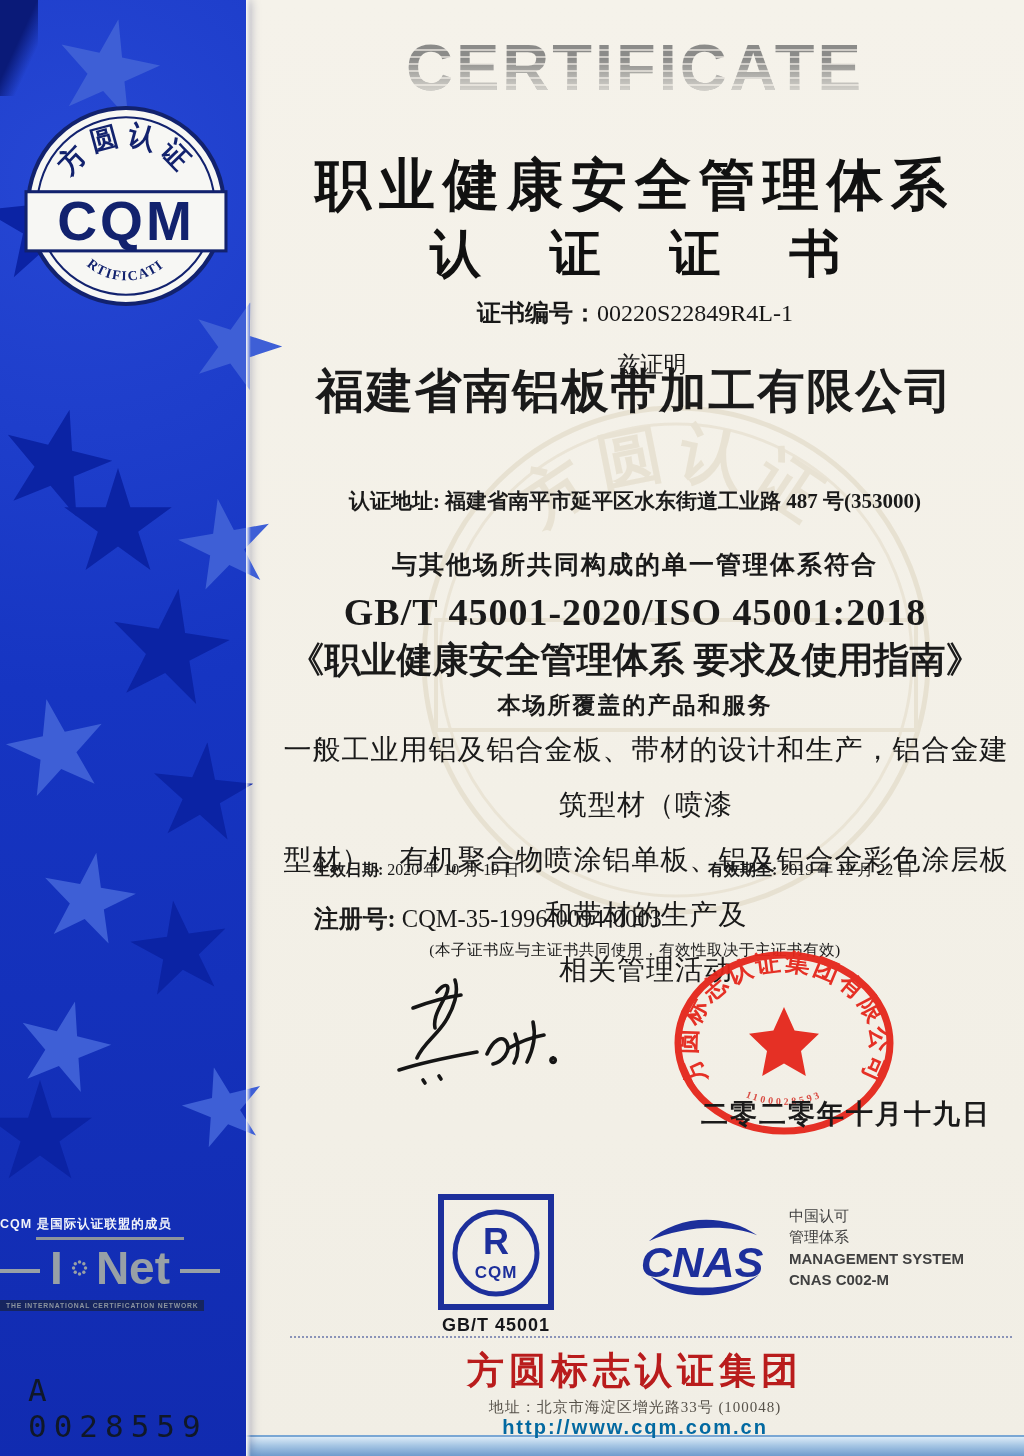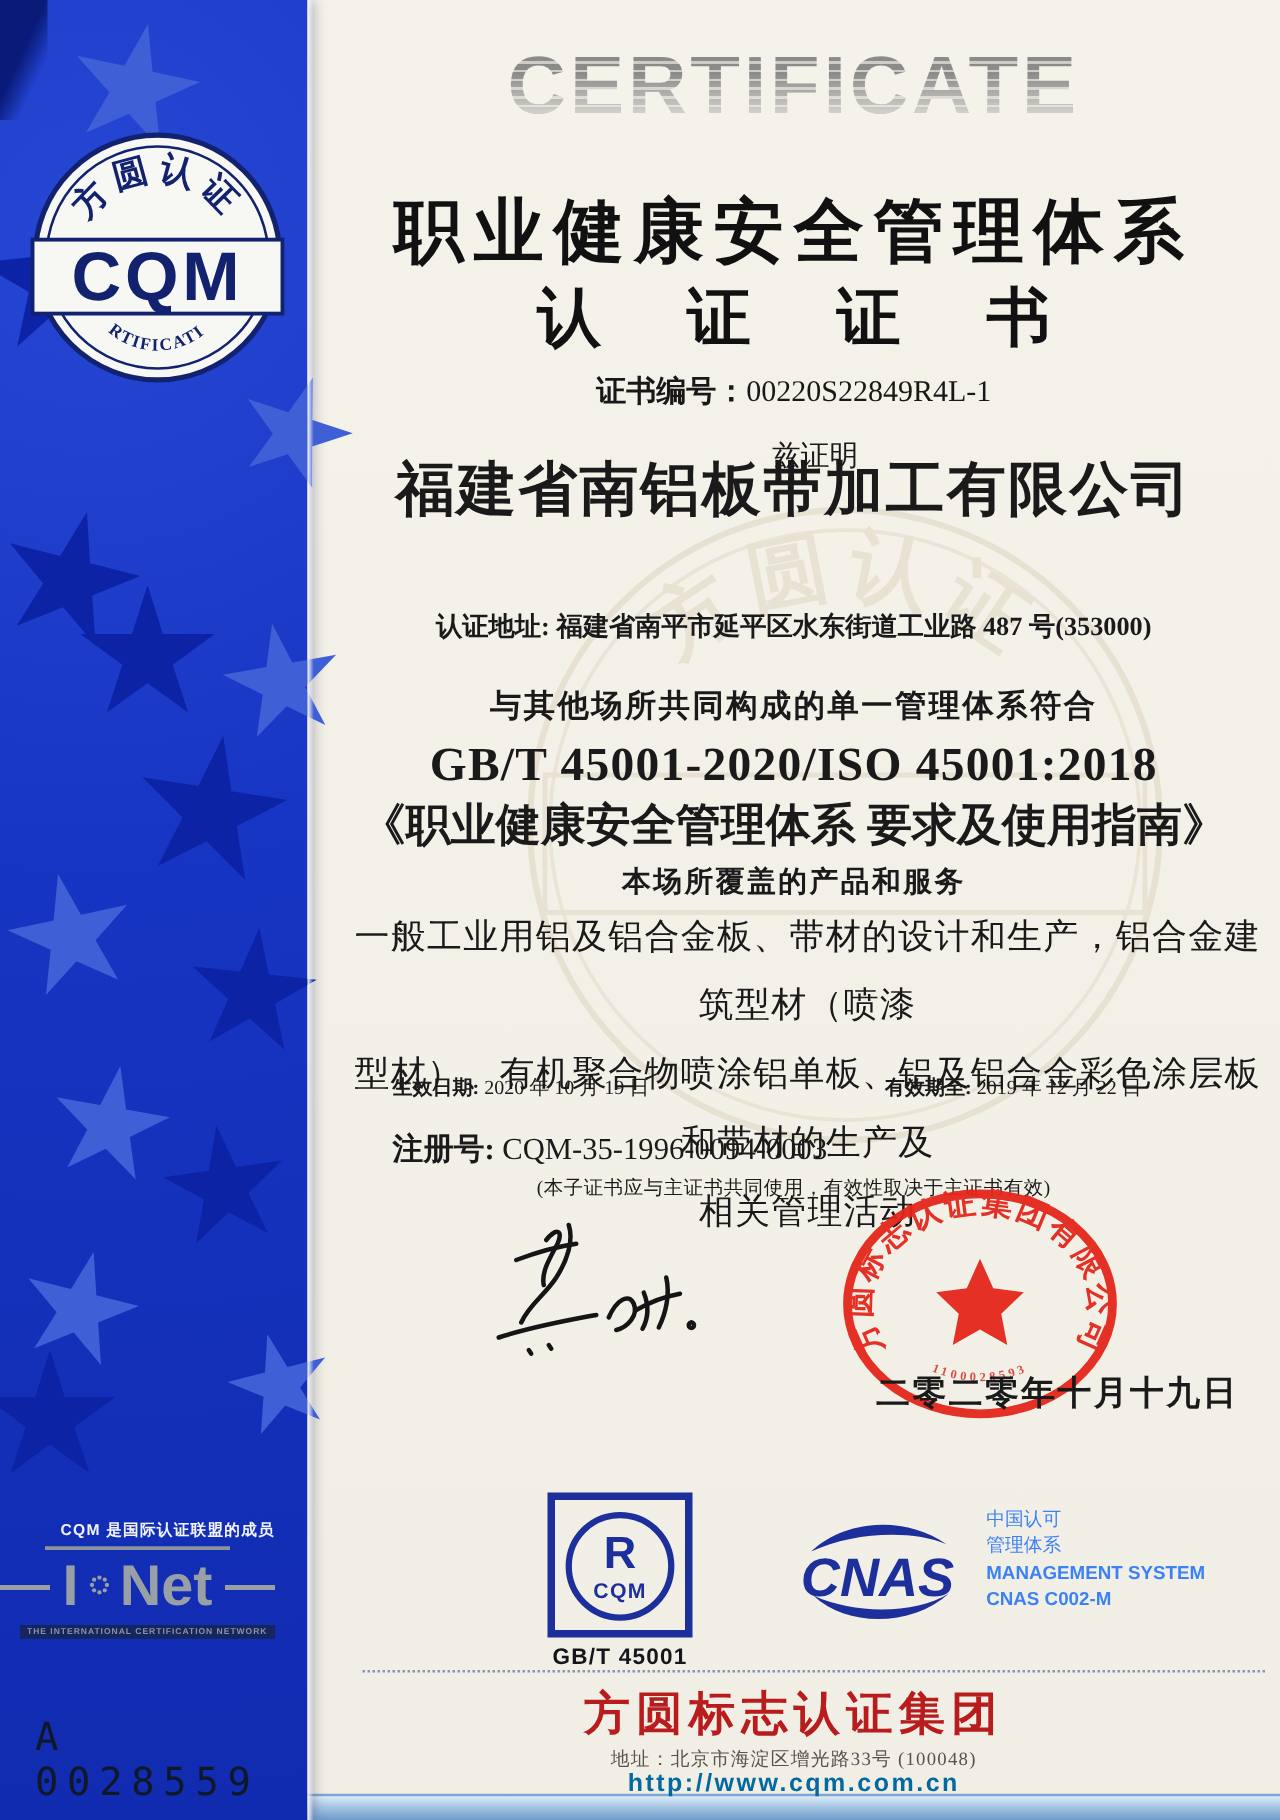--- a/index.html
+++ b/index.html
@@ -19,21 +19,21 @@
     box-shadow:4px 0 10px rgba(20,30,90,.35);}
   .band-edge{left:246px;top:0;bottom:0;width:5px;z-index:3;background:linear-gradient(90deg,#fbfaf6,rgba(250,248,242,0));}
   .star{position:absolute;clip-path:polygon(50% 0%,61% 35%,98% 35%,68% 57%,79% 91%,50% 70%,21% 91%,32% 57%,2% 35%,39% 35%);}
   .star.dark{background:#0b23a4;}
   .star.light{background:#3e5fd6;}
   .corner-shadow{left:0;top:0;width:38px;height:96px;z-index:4;
     background:linear-gradient(115deg,#0a1a78 0%,#0a1a78 45%,rgba(10,26,120,0) 72%);}
   
   .cqm-logo{left:24px;top:104px;width:204px;height:204px;z-index:5;}
   
-  .iqnet{left:0;top:1216px;width:220px;z-index:5;text-align:right;}
+  .iqnet{left:0;top:1216px;width:220px;z-index:5;text-align:left;}
   .iqnet-note{font-family:"Liberation Sans",sans-serif;font-size:12.5px;font-weight:700;color:#f2f4fa;letter-spacing:1px;}
   .iqnet-rule{width:148px;height:3px;background:#8d949c;margin:4px auto 2px auto;}
   .iqnet-word{font-family:"Liberation Sans",sans-serif;font-size:46px;font-weight:700;color:#98a0a6;
     display:flex;align-items:center;justify-content:center;gap:10px;line-height:52px;}
   .iqnet-word .dash{font-size:40px;font-weight:700;}
   .iqnet-tagline{display:inline-block;background:#16255f;color:#8b94a0;font-family:"Liberation Sans",sans-serif;
     font-size:6.8px;font-weight:700;letter-spacing:.8px;padding:2px 6px;margin-top:2px;}
   .serial{left:28px;top:1372px;z-index:5;font-family:"DejaVu Sans Mono",monospace;
     font-size:31px;color:#101828;letter-spacing:7px;}
   
@@ -64,21 +64,21 @@
   .subnote{top:940px;font-size:15.5px;letter-spacing:.5px;}
   .issue-date{top:1096px;left:455px;font-size:27px;letter-spacing:2px;font-weight:600;z-index:7;}
   .sig{left:135px;top:972px;width:215px;height:140px;z-index:6;}
   .stamp{left:420px;top:945px;width:236px;height:196px;z-index:5;opacity:.95;}
   .watermark{left:150px;top:380px;width:560px;height:560px;z-index:0;opacity:.55;}
   
   .rcqm{left:190px;top:1192px;width:120px;height:120px;}
   .gbt{left:176px;top:1315px;width:148px;text-align:center;font-family:"Liberation Sans",sans-serif;
     font-size:18px;font-weight:700;color:#15161a;letter-spacing:1px;}
   .cnas{left:393px;top:1211px;width:128px;height:92px;}
-  .cnas-text{left:543px;top:1206px;font-size:15px;line-height:21px;color:#3b82f6;}
+  .cnas-text{left:543px;top:1206px;font-size:15px;line-height:21px;color:#404040;}
   .cnas-text .en{font-family:"Liberation Sans",sans-serif;font-weight:700;}
   .dotline{top:1336px;left:44px;right:12px;border-top:2px dotted #8a93b8;}
   .group-name{top:1346px;font-size:37px;font-weight:900;letter-spacing:5px;color:#b91c1c;}
   .f-addr{top:1398px;font-size:15px;color:#57524a;letter-spacing:1px;}
   .f-web{top:1416px;font-family:"Liberation Sans",sans-serif;font-size:20px;font-weight:700;letter-spacing:2px;color:#0369a1;}
 </style>
 </head>
 <body>
 
 <div class="abs paper">

